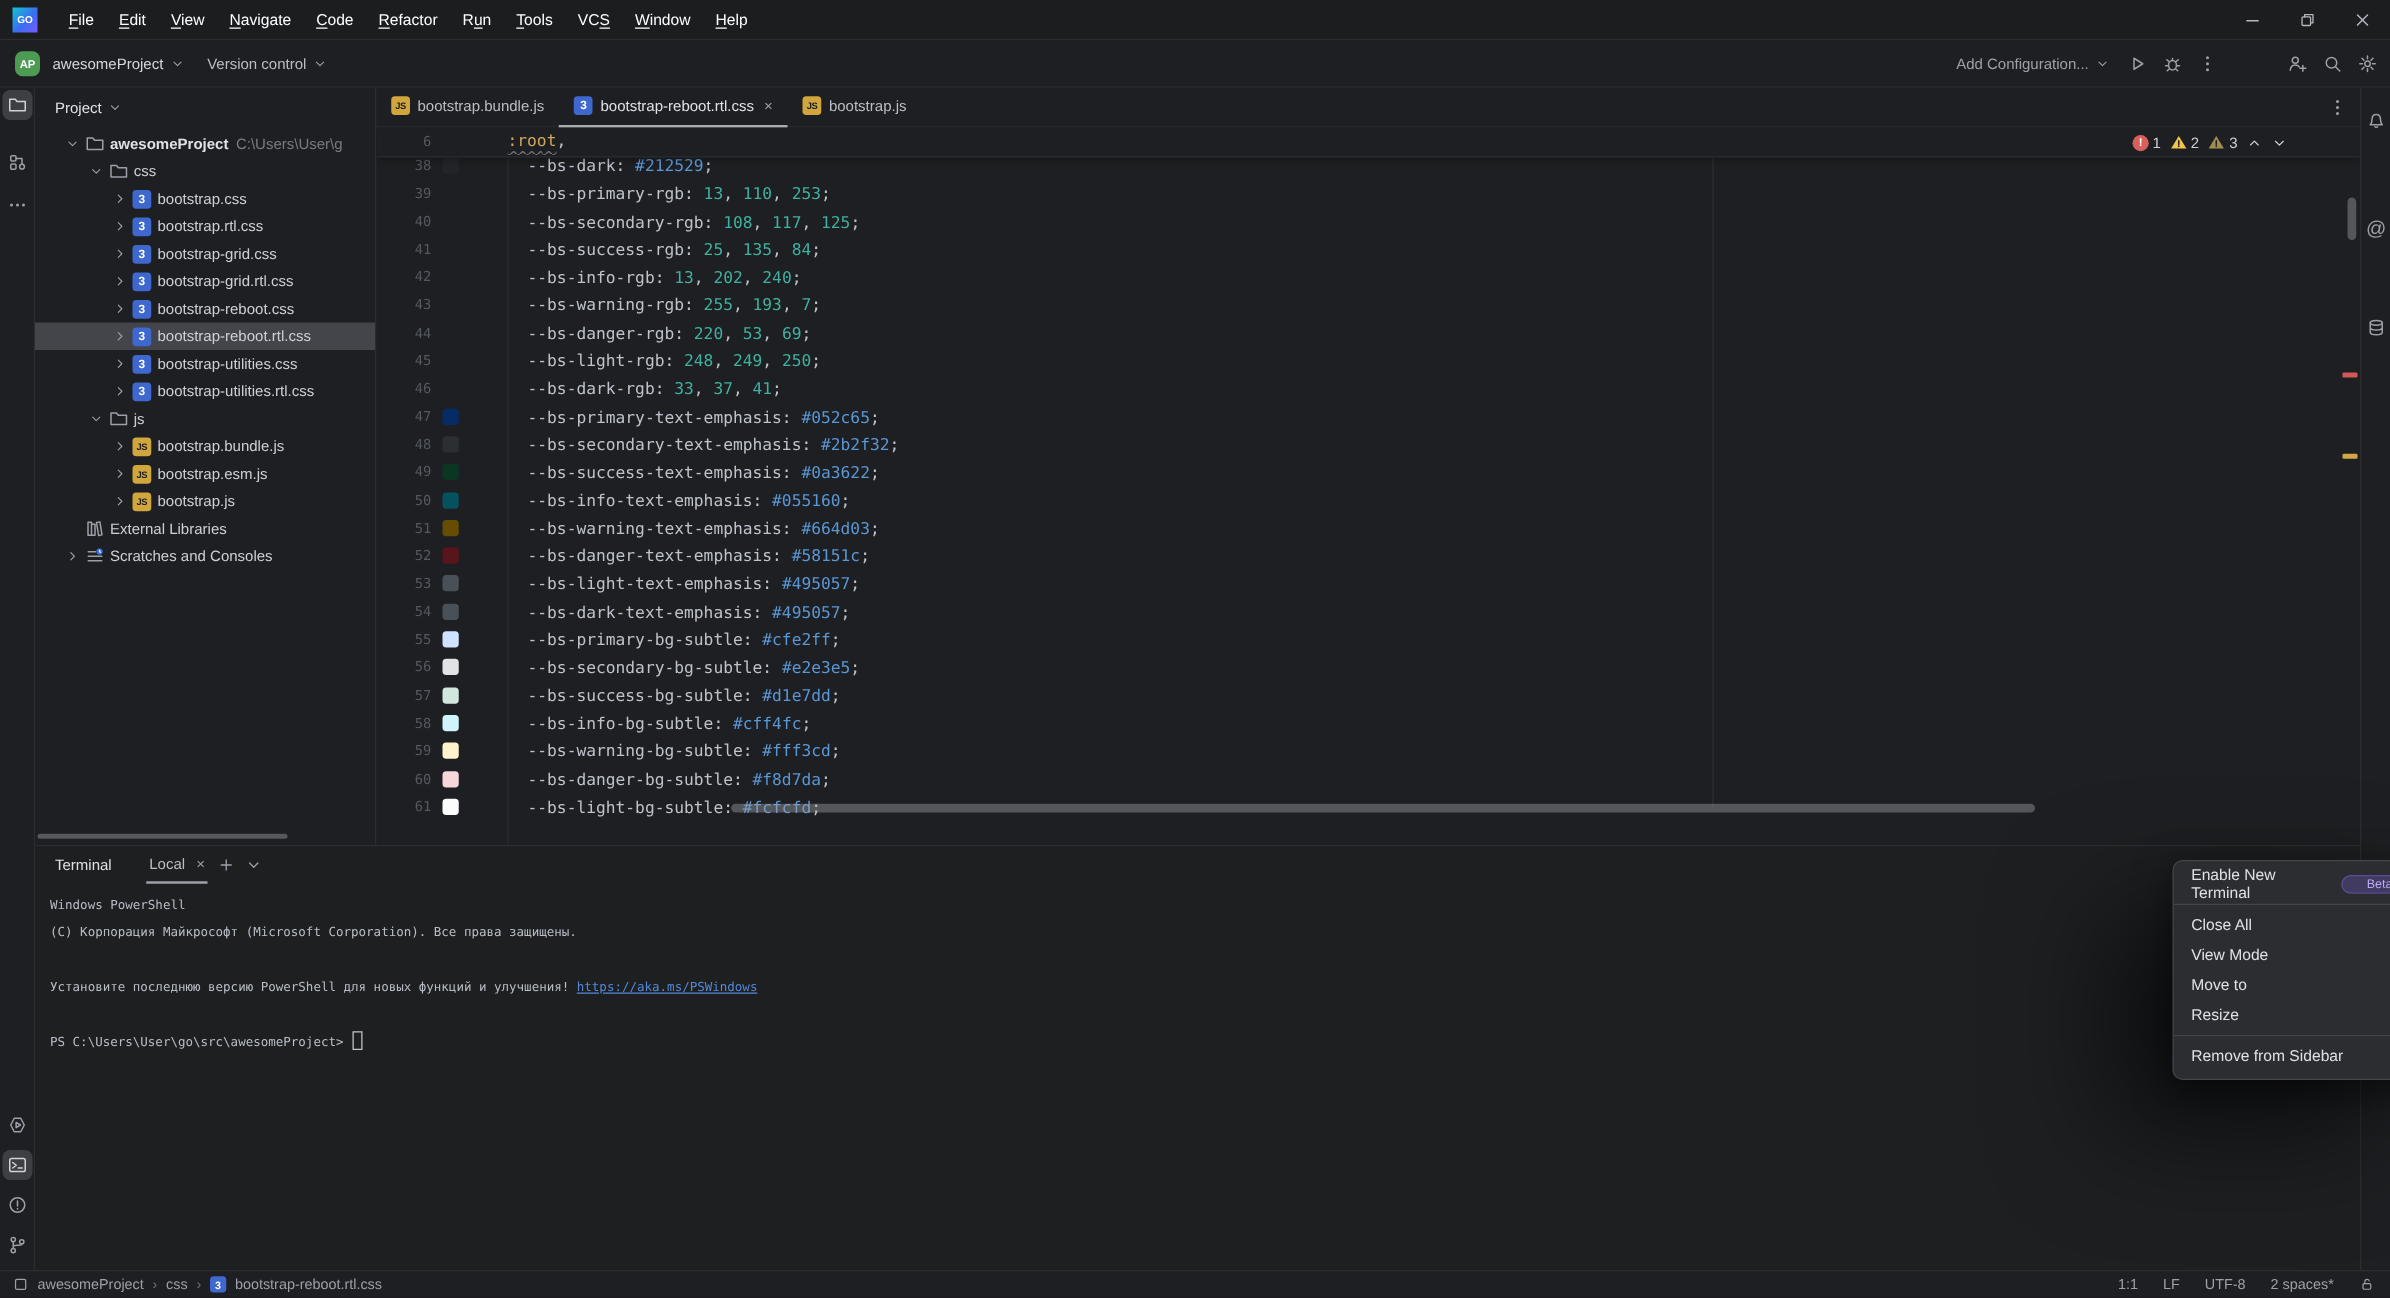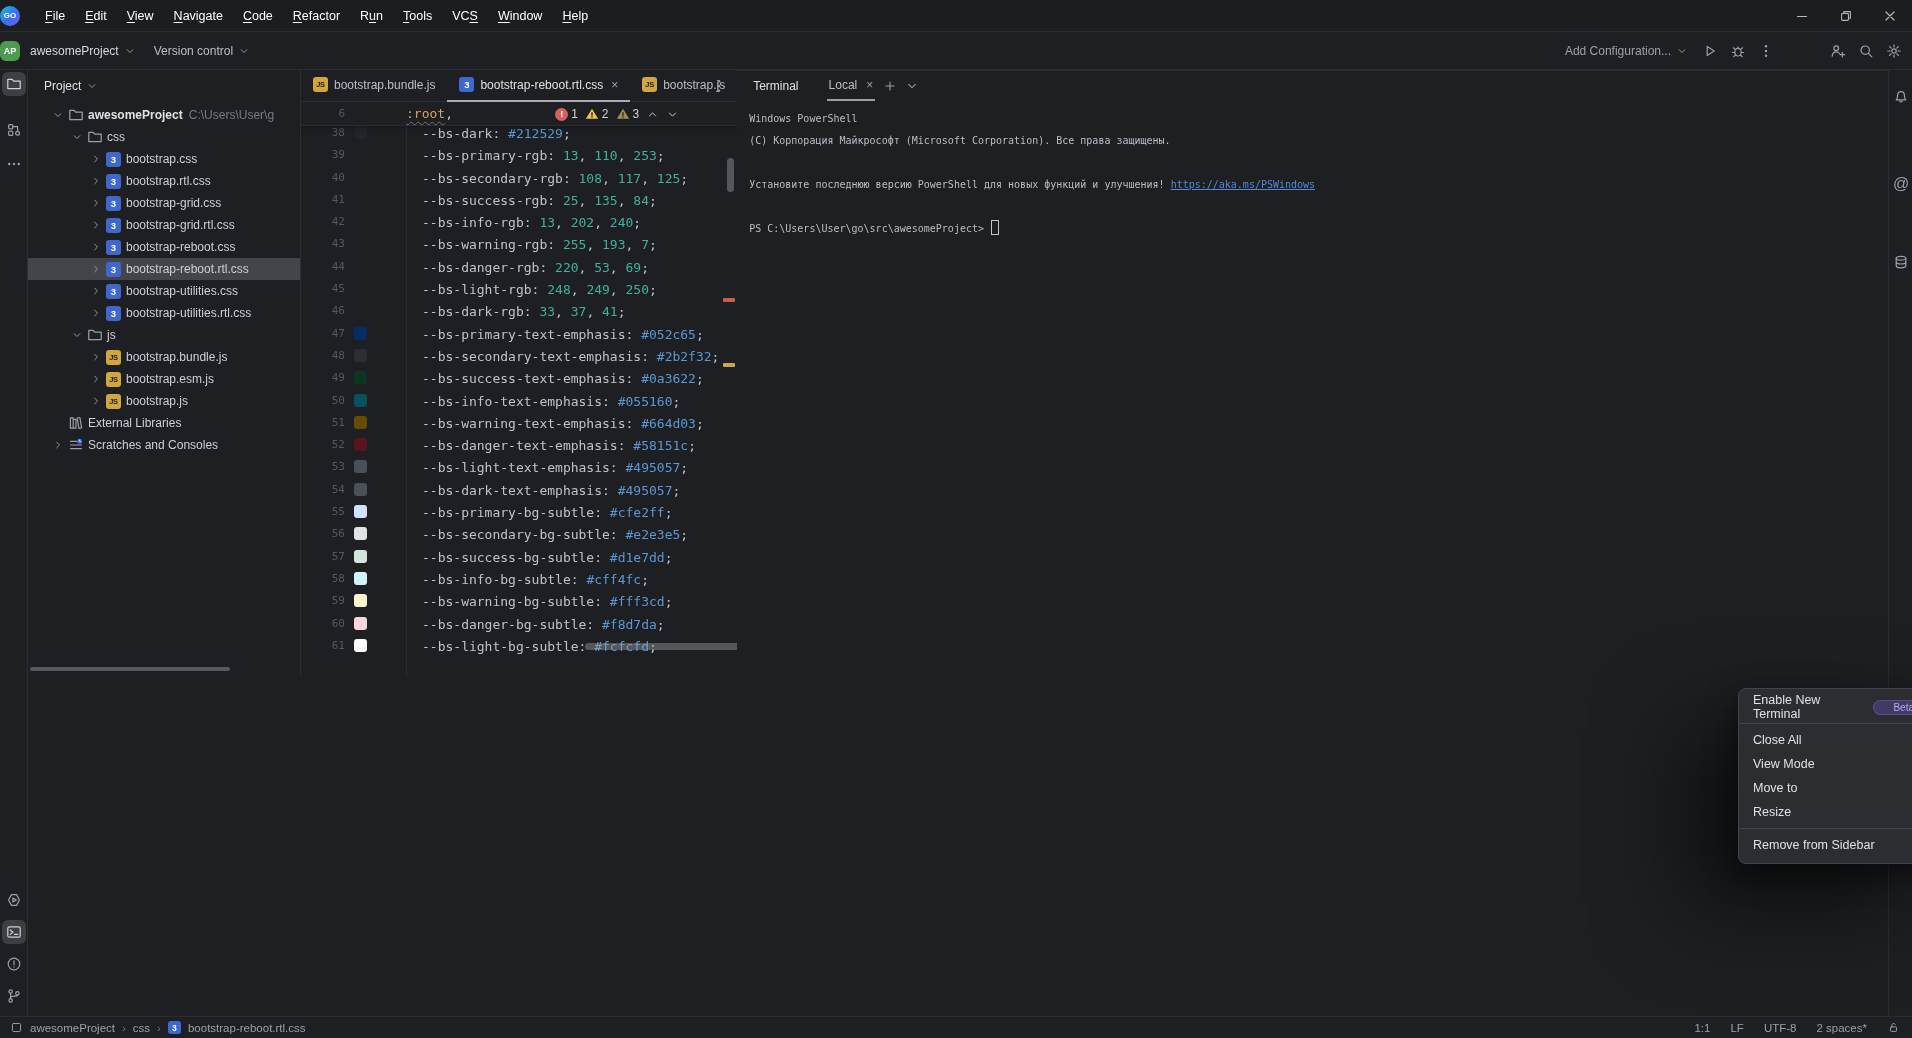--- a/index.html
+++ b/index.html
@@ -2,46 +2,46 @@
 <html><head>
 <meta charset="utf-8">
 <style>
   *{box-sizing:border-box;margin:0;padding:0}
   html,body{width:1912px;height:1038px;overflow:hidden}
   body{background:#1e1f22;font-family:"Liberation Sans",sans-serif;color:#dfe1e5;position:relative}
   svg{display:block}
 
   
   .titlebar{height:32px;background:#1b1d1f;display:flex;align-items:center;border-bottom:1px solid #2b2d30}
-  .logo{width:20px;height:20px;border-radius:10px;background:linear-gradient(135deg,#11c5d1,#3a6df0 55%,#7a5cff);display:flex;align-items:center;justify-content:center;font-size:8px;font-weight:bold;color:#fff;flex:none}
+  .logo{width:20px;height:20px;margin-left:10px;border-radius:0;background:linear-gradient(135deg,#11c5d1,#3a6df0 55%,#7a5cff);display:flex;align-items:center;justify-content:center;font-size:8px;font-weight:bold;color:#fff;flex:none}
   .menus{display:flex;margin-left:16px;gap:2px}
   .menu-item{padding:3px 9px;font-size:12.5px;color:#ffffff;border-radius:4px;white-space:nowrap}
   .menu-item u{text-decoration-thickness:1px;text-underline-offset:2px}
   .win-btns{margin-left:auto;display:flex;height:100%}
   .win-btn{width:44px;display:flex;align-items:center;justify-content:center;color:#b4b8bf}
 
   
   .toolbar{height:38px;display:flex;align-items:center;background:#1e1f22;border-bottom:1px solid #2b2d30}
-  .avatar{width:20px;height:20px;border-radius:6px;background:#4d9b53;color:#fff;font-size:9px;font-weight:bold;display:flex;align-items:center;justify-content:center;flex:none}
+  .avatar{width:20px;height:20px;border-radius:6px;background:#4d9b53;color:#fff;font-size:9px;font-weight:bold;display:flex;align-items:center;justify-content:center;margin-left:12px;flex:none}
   .tb-widget{display:flex;align-items:center;gap:5px;font-size:12px;color:#d5d8dd;margin-left:10px}
   .tb-widget.dim{color:#bcbec4;margin-left:18px}
   .tb-right{margin-left:auto;display:flex;align-items:center;padding-right:4px}
   .run-config{display:flex;align-items:center;gap:5px;color:#9da0a8;font-size:12px;margin-right:8px}
   .ibtn{width:28px;height:28px;border-radius:4px;display:flex;align-items:center;justify-content:center;color:#9da0a8}
   .gap-l{margin-left:44px}
   .chev{color:#9da0a8}
 
   
   .main{position:absolute;top:70px;left:0;right:0;bottom:22px;display:flex}
   .left-strip{width:28px;border-right:1px solid #2b2d30;position:relative;flex:none}
   .right-strip{width:24px;border-left:1px solid #2b2d30;position:relative;flex:none}
   .strip-btn{position:absolute;left:2px;width:24px;height:24px;border-radius:6px;display:flex;align-items:center;justify-content:center;color:#9da0a8}
   .strip-btn.active{background:#3d3f43;color:#cfd2d6}
   .rs-btn{position:absolute;left:4px;width:16px;height:16px;display:flex;align-items:center;justify-content:center;color:#9da0a8}
-  .center{flex:1;display:flex;flex-direction:row;min-width:0}
+  .center{flex:1;display:flex;flex-direction:column;min-width:0}
   .upper{height:606px;display:flex;min-height:0}
 
   
   .project-panel{width:273px;border-right:1px solid #2b2d30;position:relative;flex:none;overflow:hidden}
   .pp-header{height:32px;display:flex;align-items:center;gap:5px;padding-left:16px;font-size:12px;color:#dfe1e5}
   .tree{position:absolute;top:34px;left:0;right:0}
   .trow{height:22px;display:flex;align-items:center;font-size:12px;color:#ced0d6;white-space:nowrap}
   .trow.selected{background:#43454a}
   .tslot{width:17px;display:flex;justify-content:center;flex:none;color:#9da0a8}
   .ticon{width:19px;display:flex;justify-content:center;flex:none;color:#9da0a8;margin-right:3px}

